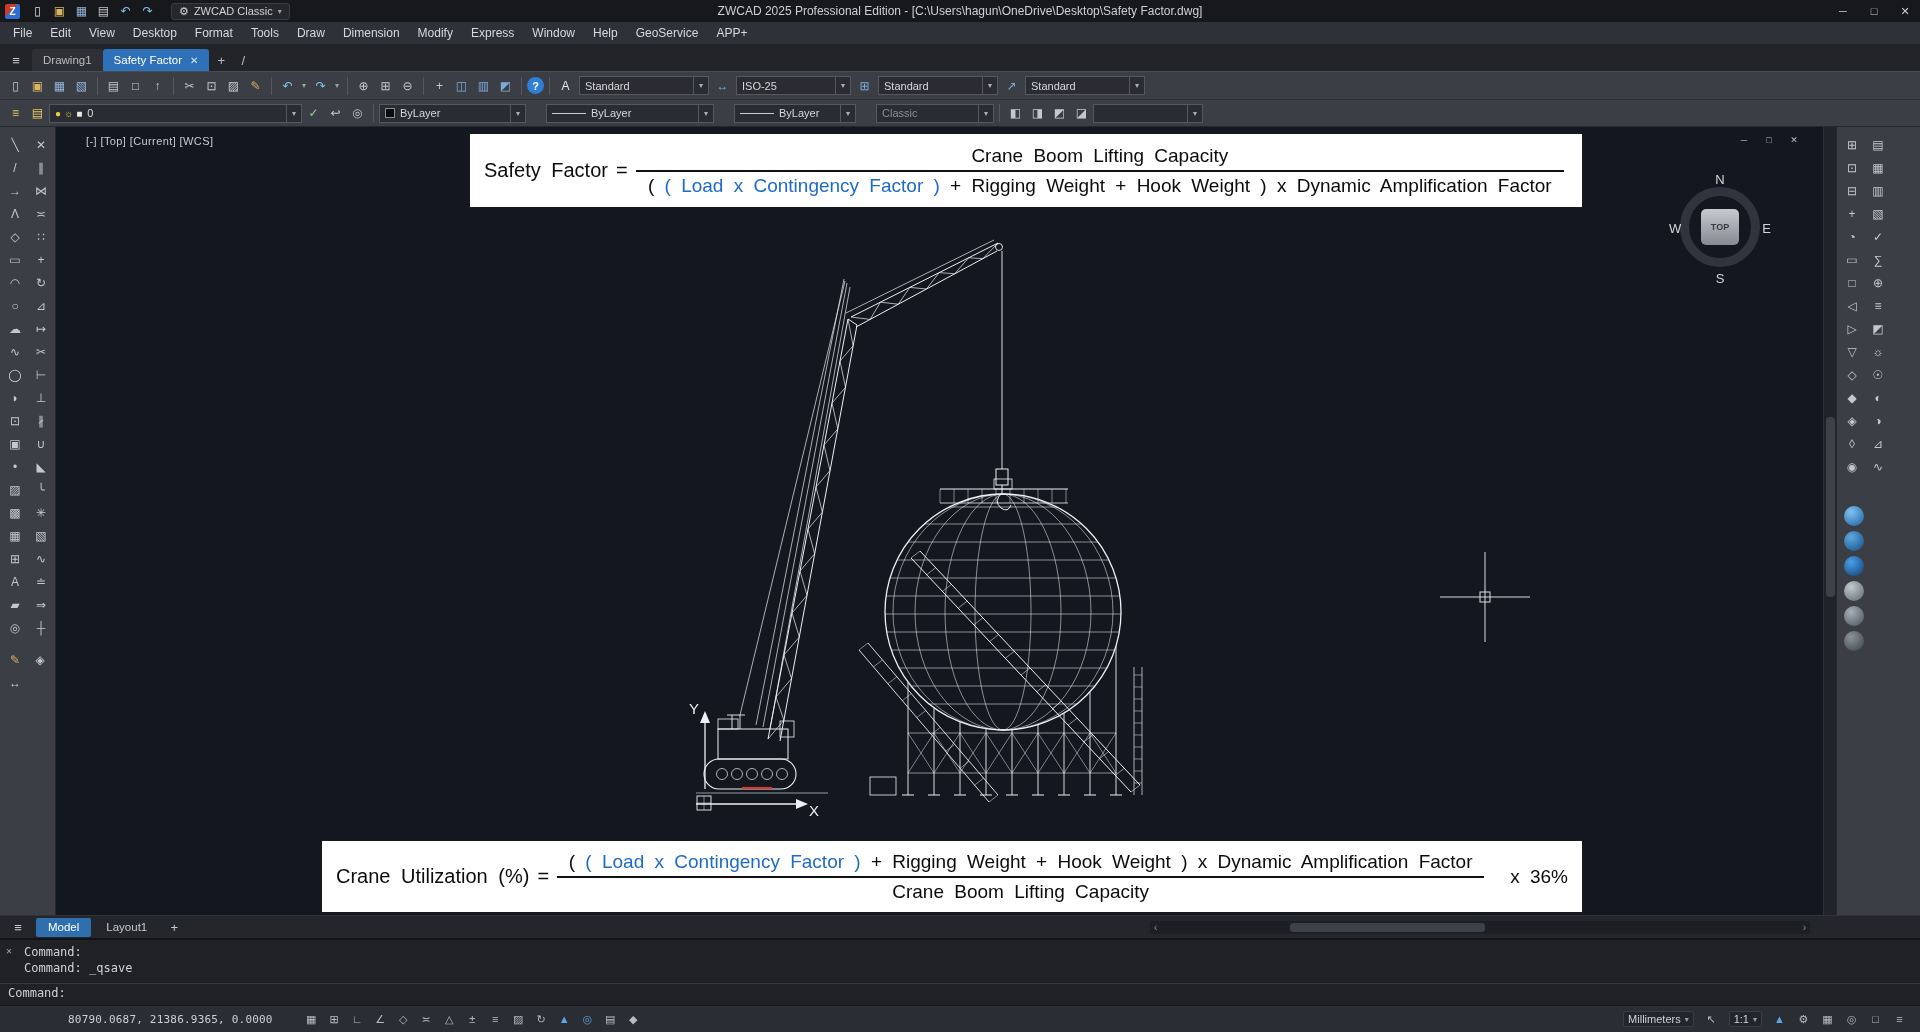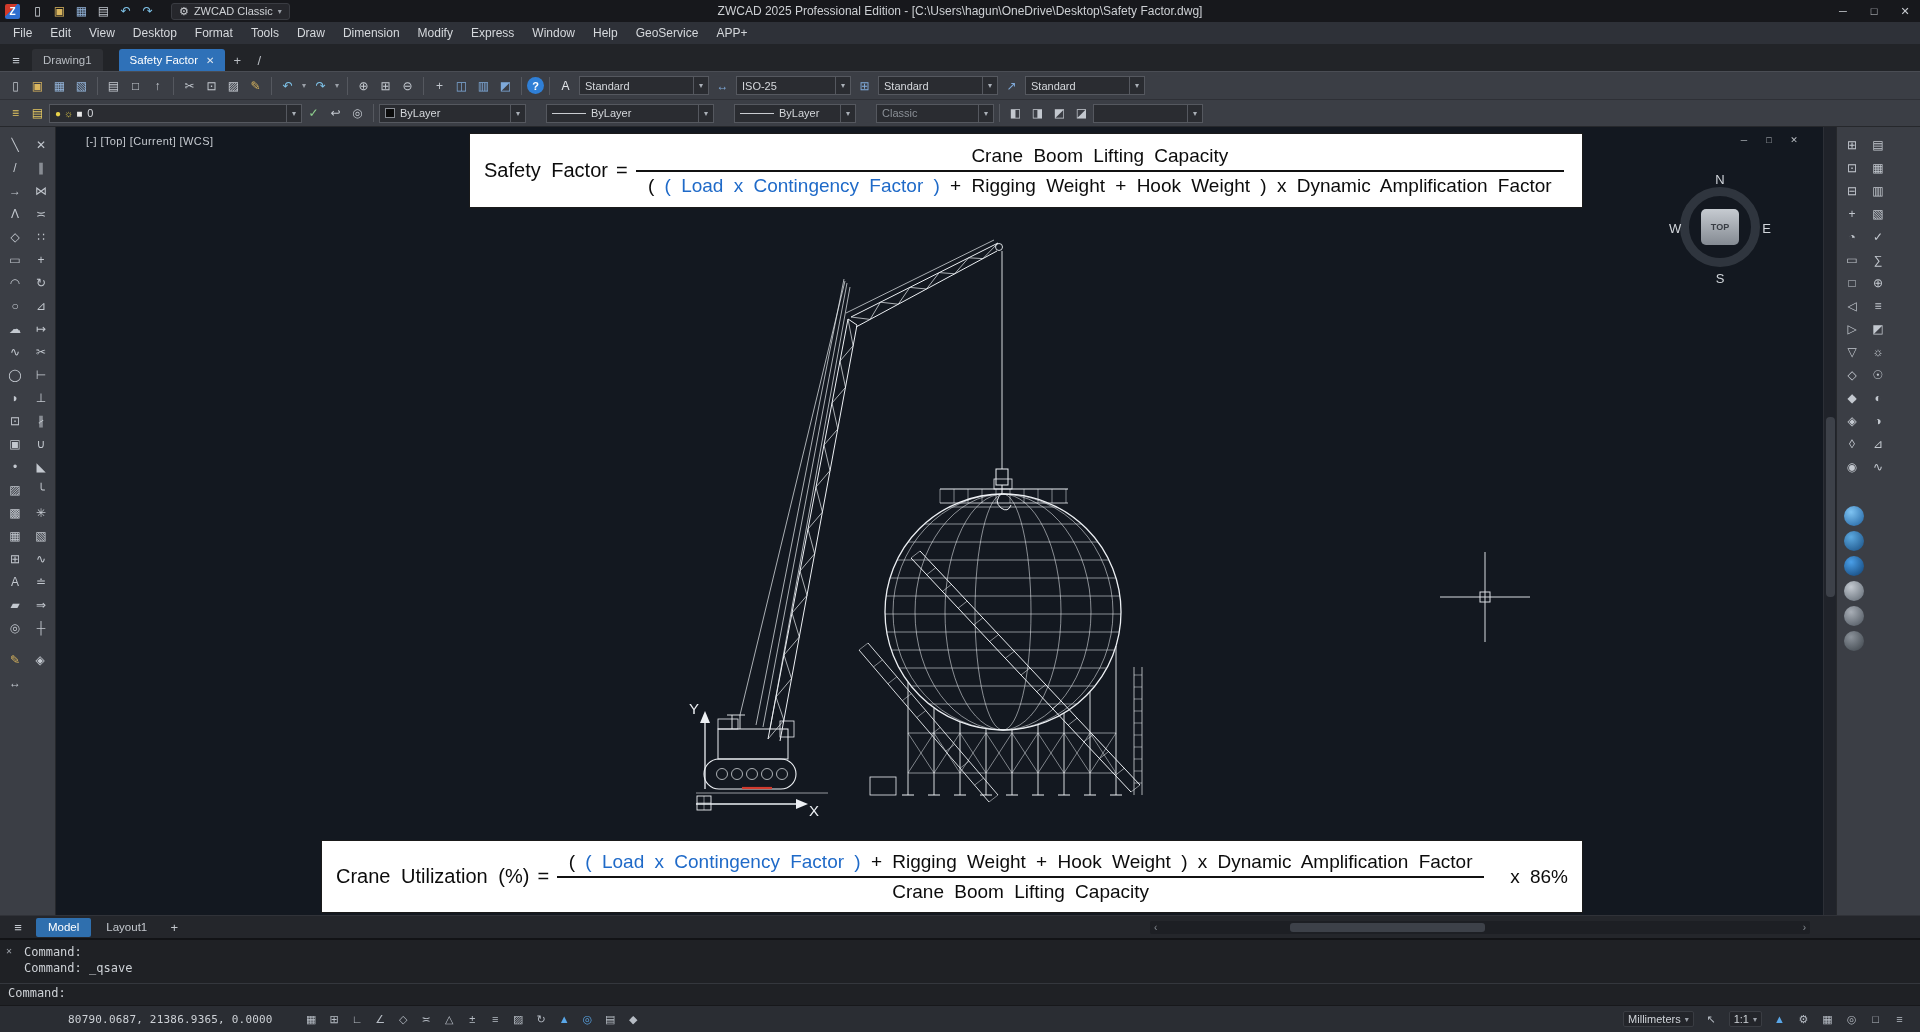--- a/index.html
+++ b/index.html
@@ -158,21 +158,21 @@
       <div class="menu-item">Modify</div>
       <div class="menu-item">Express</div>
       <div class="menu-item">Window</div>
       <div class="menu-item">Help</div>
       <div class="menu-item">GeoService</div>
       <div class="menu-item">APP+</div>
     </div>
 
   <div class="tabbar">
     <div class="hamburger">≡</div>
-    <div class="icon-host" style="display:flex;gap:16px">
+    <div class="icon-host" style="display:flex;gap:0">
         <div class="doc-tab">
           <span>Drawing1</span>
         </div>
         <div class="doc-tab active">
           <span>Safety Factor</span>
           <span class="tab-close">✕</span>
         </div>
       </div>
     <div class="tab-add">+</div>
     <div class="tab-slash">/</div>
@@ -521,21 +521,21 @@
       </div>
 
       <div class="formula formula-bottom">
         <span class="f-lhs">Crane Utilization (%)</span>
         <span class="f-eq">=</span>
         <div class="fraction">
           <span class="f-num"><span>( </span><span class="blue">( Load x Contingency Factor )</span><span> + Rigging Weight + Hook Weight ) x Dynamic Amplification Factor</span></span>
           <span class="f-bar"></span>
           <span class="f-den">Crane Boom Lifting Capacity</span>
         </div>
-        <span class="f-suffix">x 86%</span>
+        <span class="f-suffix">x 36%</span>
       </div>
 
       <div class="compass">
         <div class="ring"></div>
         <span class="cdir c-n">N</span>
         <span class="cdir c-s">S</span>
         <span class="cdir c-w">W</span>
         <span class="cdir c-e">E</span>
         <div class="c-cube">TOP</div>
       </div>

